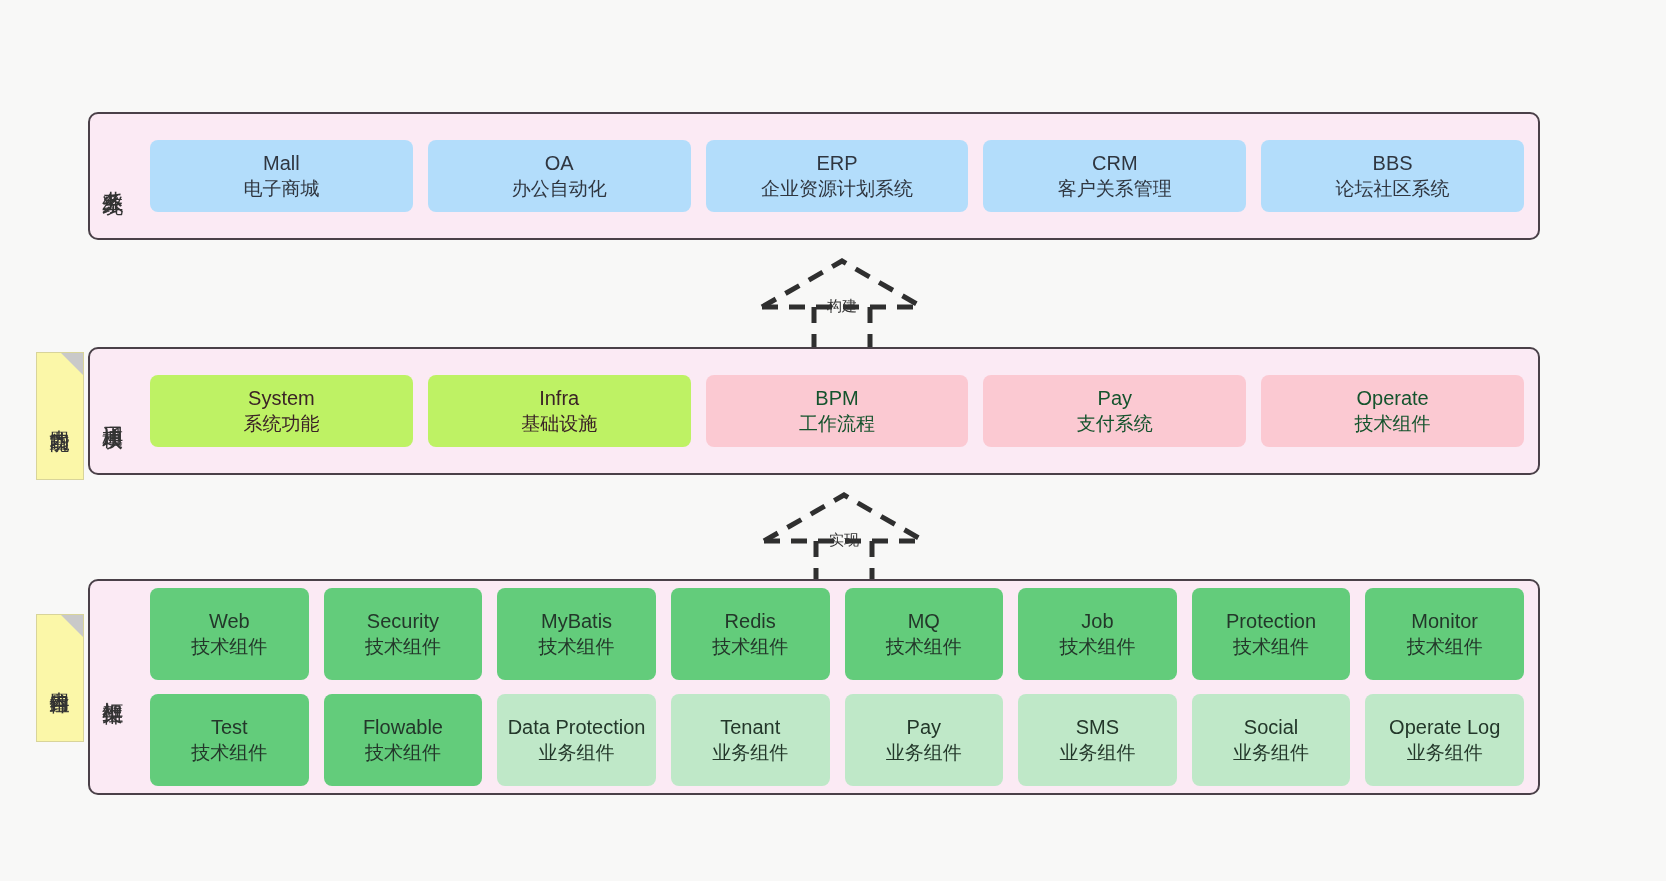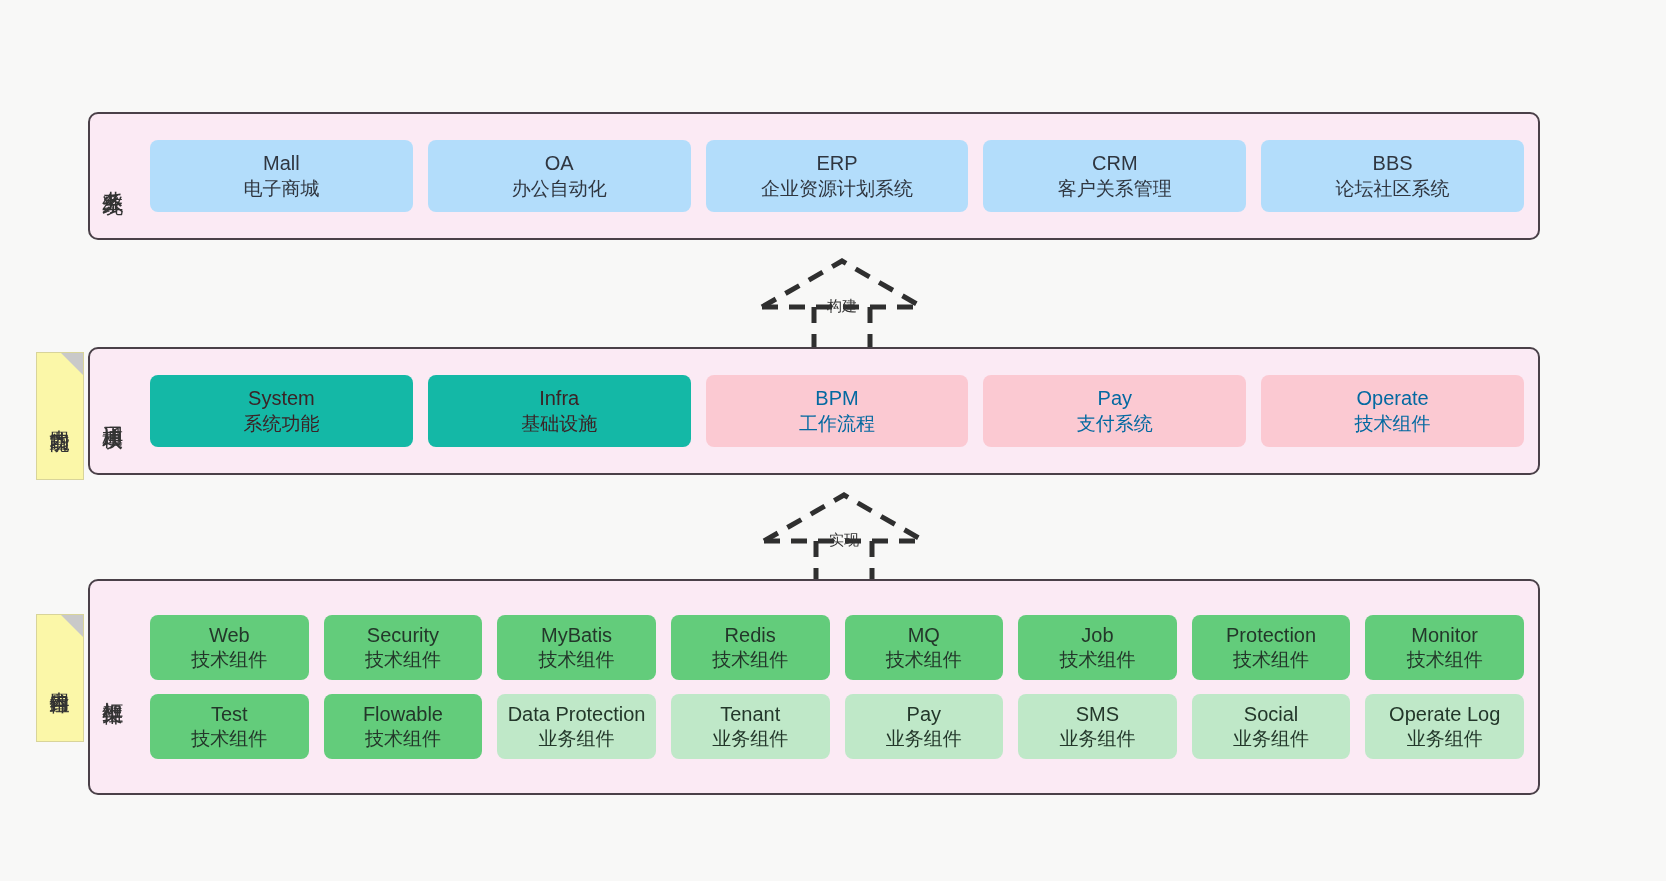--- a/index.html
+++ b/index.html
@@ -69,33 +69,33 @@
     justify-content: center;
     text-align: center;
     line-height: 1.28;
     box-sizing: border-box;
     padding: 6px 4px;
   }
   .node .en { font-size: 20px; }
   .node .cn { font-size: 19px; }
 
   .node.blue       { background: #b3ddfb; color: #2f3640; }
-  .node.red        { background: #14b8a6; color: #3b2326; }
-  .node.pink       { background: #fbc9d2; color: #0369a1; }
+  .node.red        { background: #bef264; color: #3b2326; }
+  .node.pink       { background: #fbc9d2; color: #14532d; }
   .node.green      { background: #63cc7b; color: #23372a; }
   .node.green-soft { background: #bfe8c8; color: #23372a; }
 
   
   #band-business  { left: 88px;  top: 112px; width: 1452px; height: 128px; }
   #band-common    { left: 88px;  top: 347px; width: 1452px; height: 128px; }
   #band-framework { left: 88px;  top: 579px; width: 1452px; height: 216px; }
 
   #band-business  .node,
   #band-common    .node { height: 72px; }
-  #band-framework .node { height: 65px; align-items: center; }
+  #band-framework .node { height: 92px; align-items: center; }
 
   
   .note {
     position: absolute;
     width: 48px;
     background: #fbf7a8;
     border: 1px solid #d8d49a;
     box-sizing: border-box;
     display: flex;
     align-items: center;

